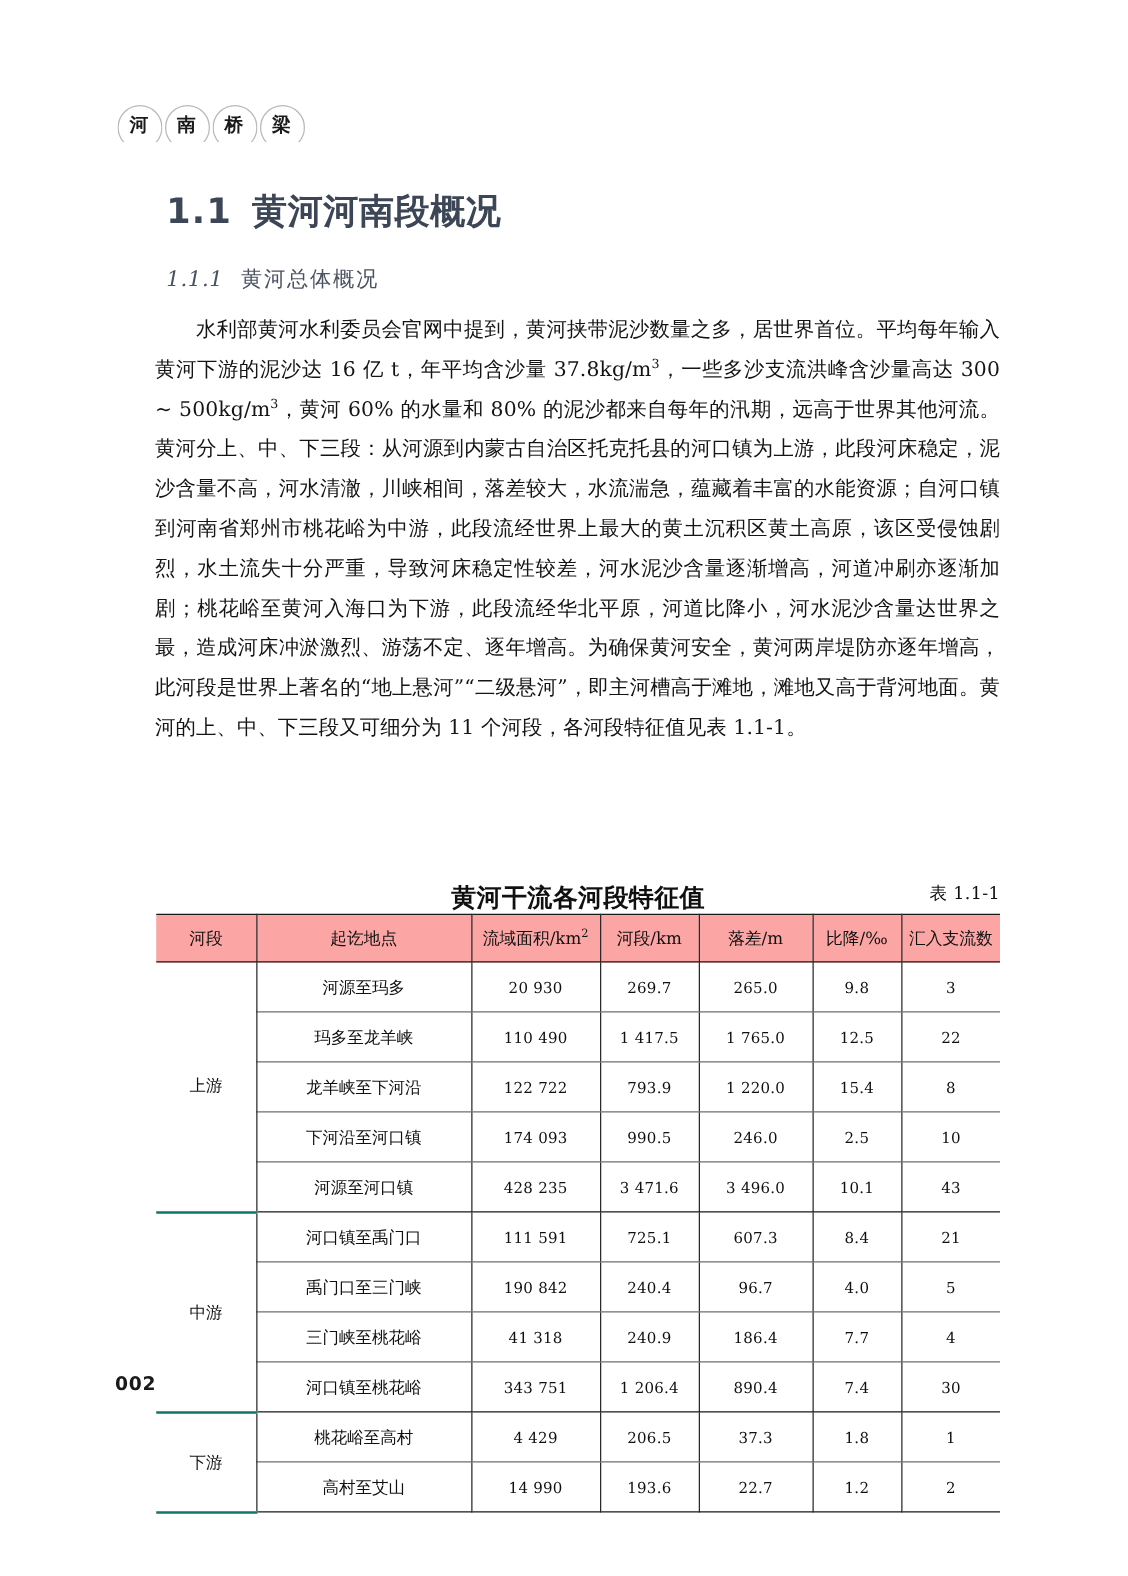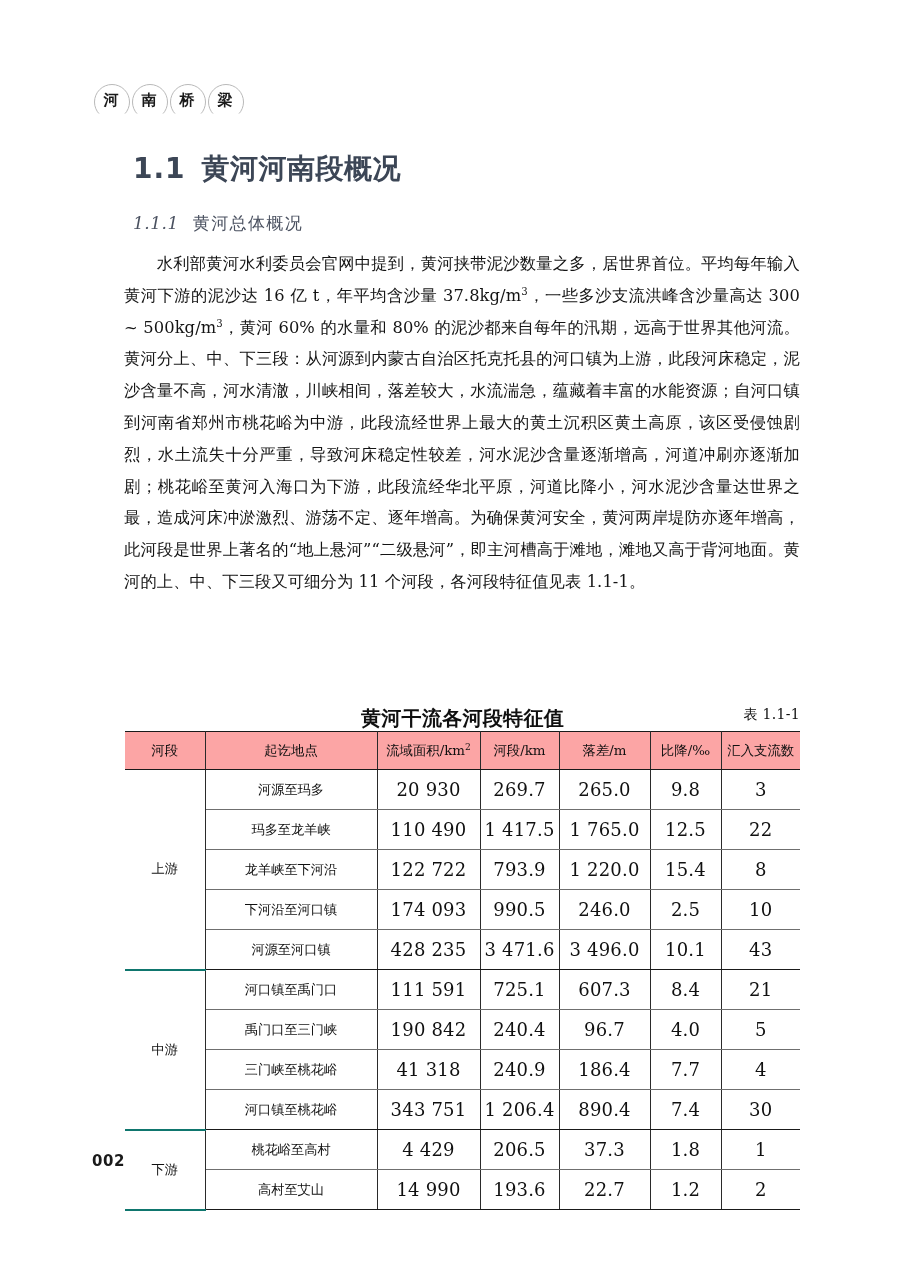--- a/index.html
+++ b/index.html
@@ -170,28 +170,28 @@
     border-bottom: 1.6px solid #1a1a1a;
   }
   table.river td.seg-group {
     border-bottom: 2px solid #0f766e;
   }
   table.river tr.group-end td {
     border-bottom: 1.3px solid #1a1a1a;
   }
   table.river .outer-l { border-left: none; }
   table.river .outer-r { border-right: none; }
-  .num-cell { font-size: 18px; letter-spacing: 0.2px; margin-left: 40px; }
+  .num-cell { font-size: 12px; letter-spacing: 0.2px; margin-left: 40px; }
   .unit-sup { font-size: 0.68em; vertical-align: super; line-height: 0; }
 
   
   .folio {
     position: absolute;
     left: 92px;
-    top: 1152px;
+    top: 1098px;
     font-family: "DejaVu Sans", "Liberation Sans", sans-serif;
     font-size: 15px;
     font-weight: 700;
     color: #1a1a1a;
     letter-spacing: 0.6px;
   }
 </style>
 </head>
 <body>
 

